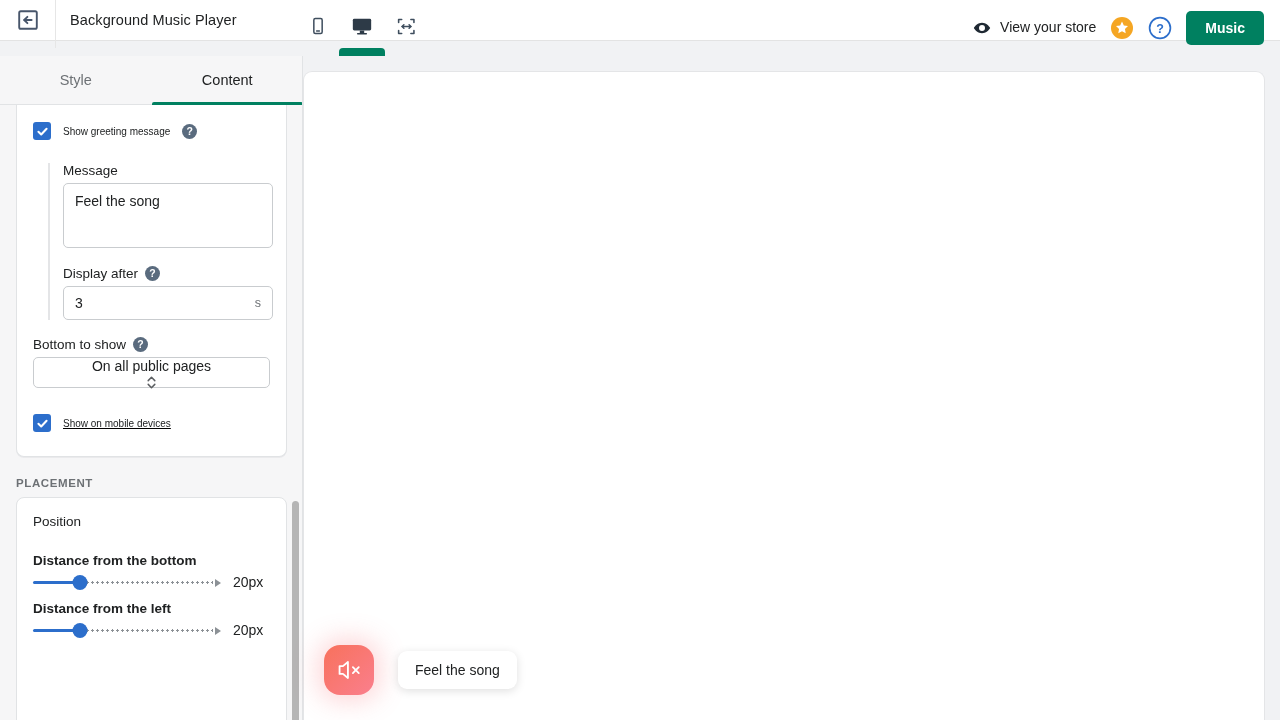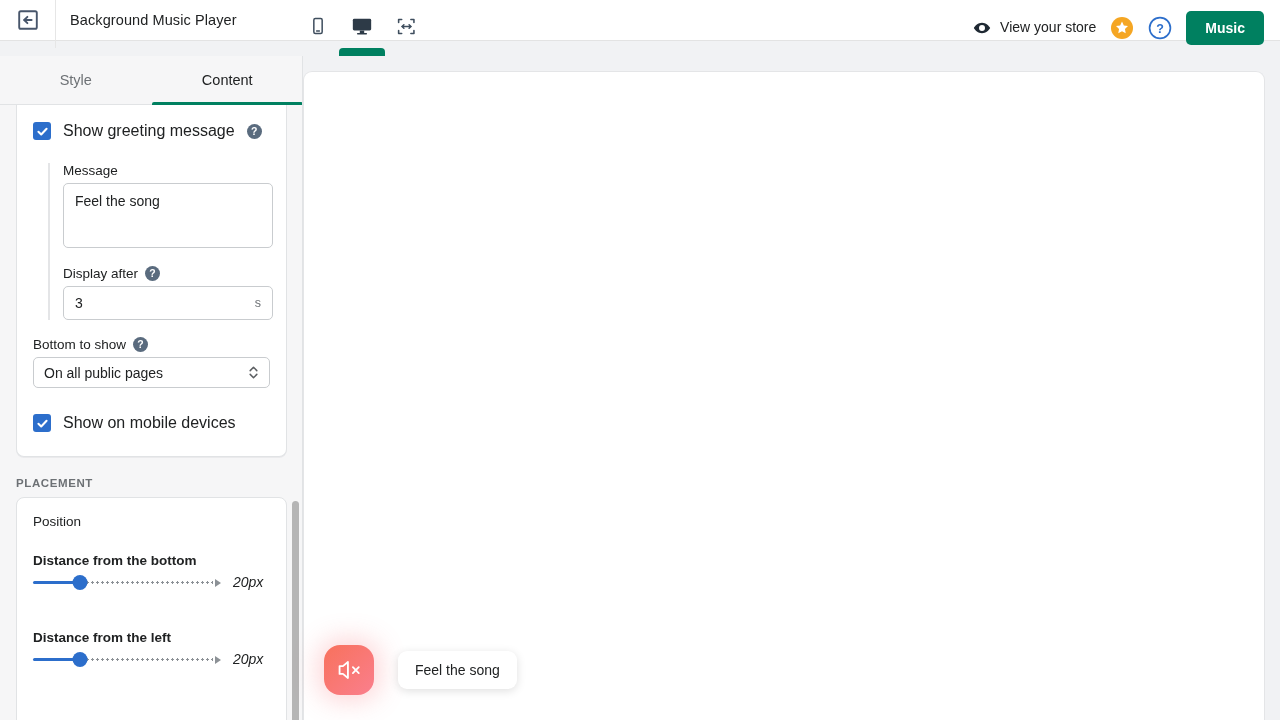--- a/index.html
+++ b/index.html
@@ -104,21 +104,21 @@
   .row-check {
     display: flex; align-items: center; gap: 12px;
     padding: 0 16px; height: 34px;
   }
   .cbox {
     width: 18px; height: 18px; border-radius: 3px;
     background: #2c6ecb; display: flex; align-items: center; justify-content: center;
     flex: none; cursor: pointer;
   }
   .cbox svg { width: 13px; height: 13px; display: block; }
-  .row-check-label { font-size: 16px; color: #202223; }
+  .row-check-label { font-size: 10px; color: #202223; }
 
   .help-dot {
     width: 15px; height: 15px; border-radius: 50%;
     background: #5c6ac4; background: #5a6b7e;
     display: inline-flex; align-items: center; justify-content: center;
     color: #fff; font-size: 10.5px; font-weight: 700; line-height: 1;
     vertical-align: middle; cursor: pointer; flex: none;
   }
 
   .indented {
@@ -141,32 +141,32 @@
     display: flex; align-items: center; justify-content: space-between;
     padding: 0 11px; width: 210px;
   }
   .input-box .val { font-size: 14px; color: #202223; }
   .input-box .suffix { font-size: 12.5px; color: #6d7175; }
 
   .select-box {
     border: 1px solid #c9cccf; border-radius: 5px;
     height: 31px; background: #fff;
     display: flex; align-items: center; justify-content: space-between;
-    padding: 0 10px; cursor: pointer;
+    padding: 0 10px; cursor: pointer; flex-direction: column;
   }
   .select-box .sel-val { font-size: 14px; color: #202223; }
   .stepper { width: 11px; height: 17px; display: block; }
 
   .section-title {
     font-size: 11.5px; font-weight: 600; letter-spacing: .6px;
     color: #6d7175; margin: 20px 0 8px 16px;
   }
 
   .slider-label { font-size: 13.5px; color: #202223; margin-bottom: 6px; font-weight: bold; }
-  .slider-row { display: flex; align-items: center; gap: 12px; font-style: italic; }
+  .slider-row { display: flex; align-items: center; gap: 12px; }
   .slider-track {
     position: relative; width: 188px; height: 16px;
     display: flex; align-items: center; cursor: pointer;
   }
   .track-fill {
     position: absolute; left: 0; top: 7px; height: 3px;
     background: #2c6ecb; border-radius: 2px;
   }
   .track-dots {
     position: absolute; top: 7px; height: 3px;
@@ -352,21 +352,21 @@
           <span class="sel-val">On all public pages</span>
           <span class="stepper">
             <svg viewBox="0 0 11 17" fill="none" stroke="#5c5f62" stroke-width="1.5" stroke-linecap="round" stroke-linejoin="round">
               <path d="M2.2 6.6 5.5 3.3l3.3 3.3"></path>
                 <path d="M2.2 10.4l3.3 3.3 3.3-3.3"></path>
             </svg>
           </span>
         </div>
       </div>
 
-      <div class="row-check" style="margin-top: 18px;">
+      <div class="row-check" style="margin-top: 18px; text-decoration: underline;">
         <span class="cbox">
           <svg viewBox="0 0 14 14" fill="none" stroke="#ffffff" stroke-width="2.2" stroke-linecap="round" stroke-linejoin="round">
               <path d="M2.6 7.3 5.6 10.2 11.4 4"></path>
             </svg>
         </span>
         <span class="row-check-label">Show on mobile devices</span>
       </div>
     </div>
 
     <div class="section-title">PLACEMENT</div>
@@ -380,21 +380,21 @@
           <div class="slider-track">
             <span class="track-fill" style="width: 25%;"></span>
             <span class="track-dots" style="left: 25%; right: 8px;"></span>
             <span class="track-arrow"></span>
             <span class="thumb" style="left: 25%;"></span>
           </div>
           <span class="slider-val">20px</span>
         </div>
       </div>
 
-      <div style="margin-top: 40px;">
+      <div style="margin-top: 11px;">
         <div class="slider-label">Distance from the left</div>
         <div class="slider-row">
           <div class="slider-track">
             <span class="track-fill" style="width: 25%;"></span>
             <span class="track-dots" style="left: 25%; right: 8px;"></span>
             <span class="track-arrow"></span>
             <span class="thumb" style="left: 25%;"></span>
           </div>
           <span class="slider-val">20px</span>
         </div>

